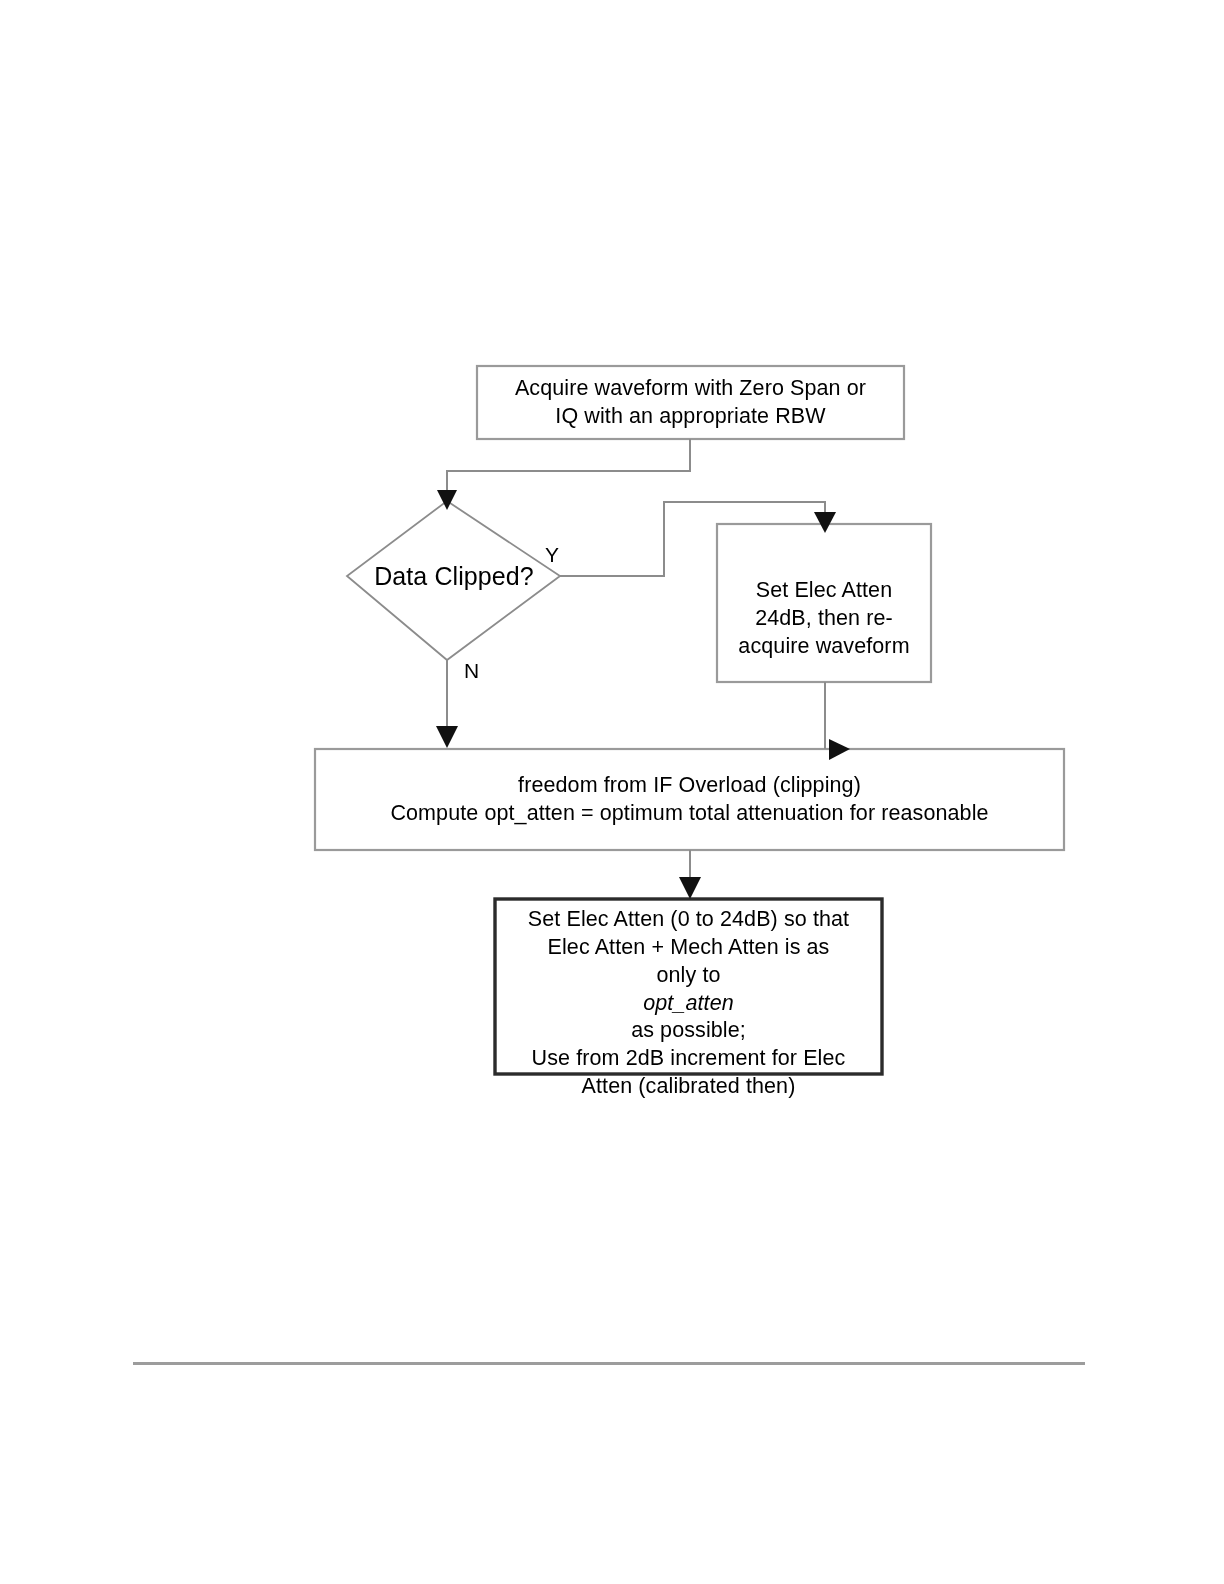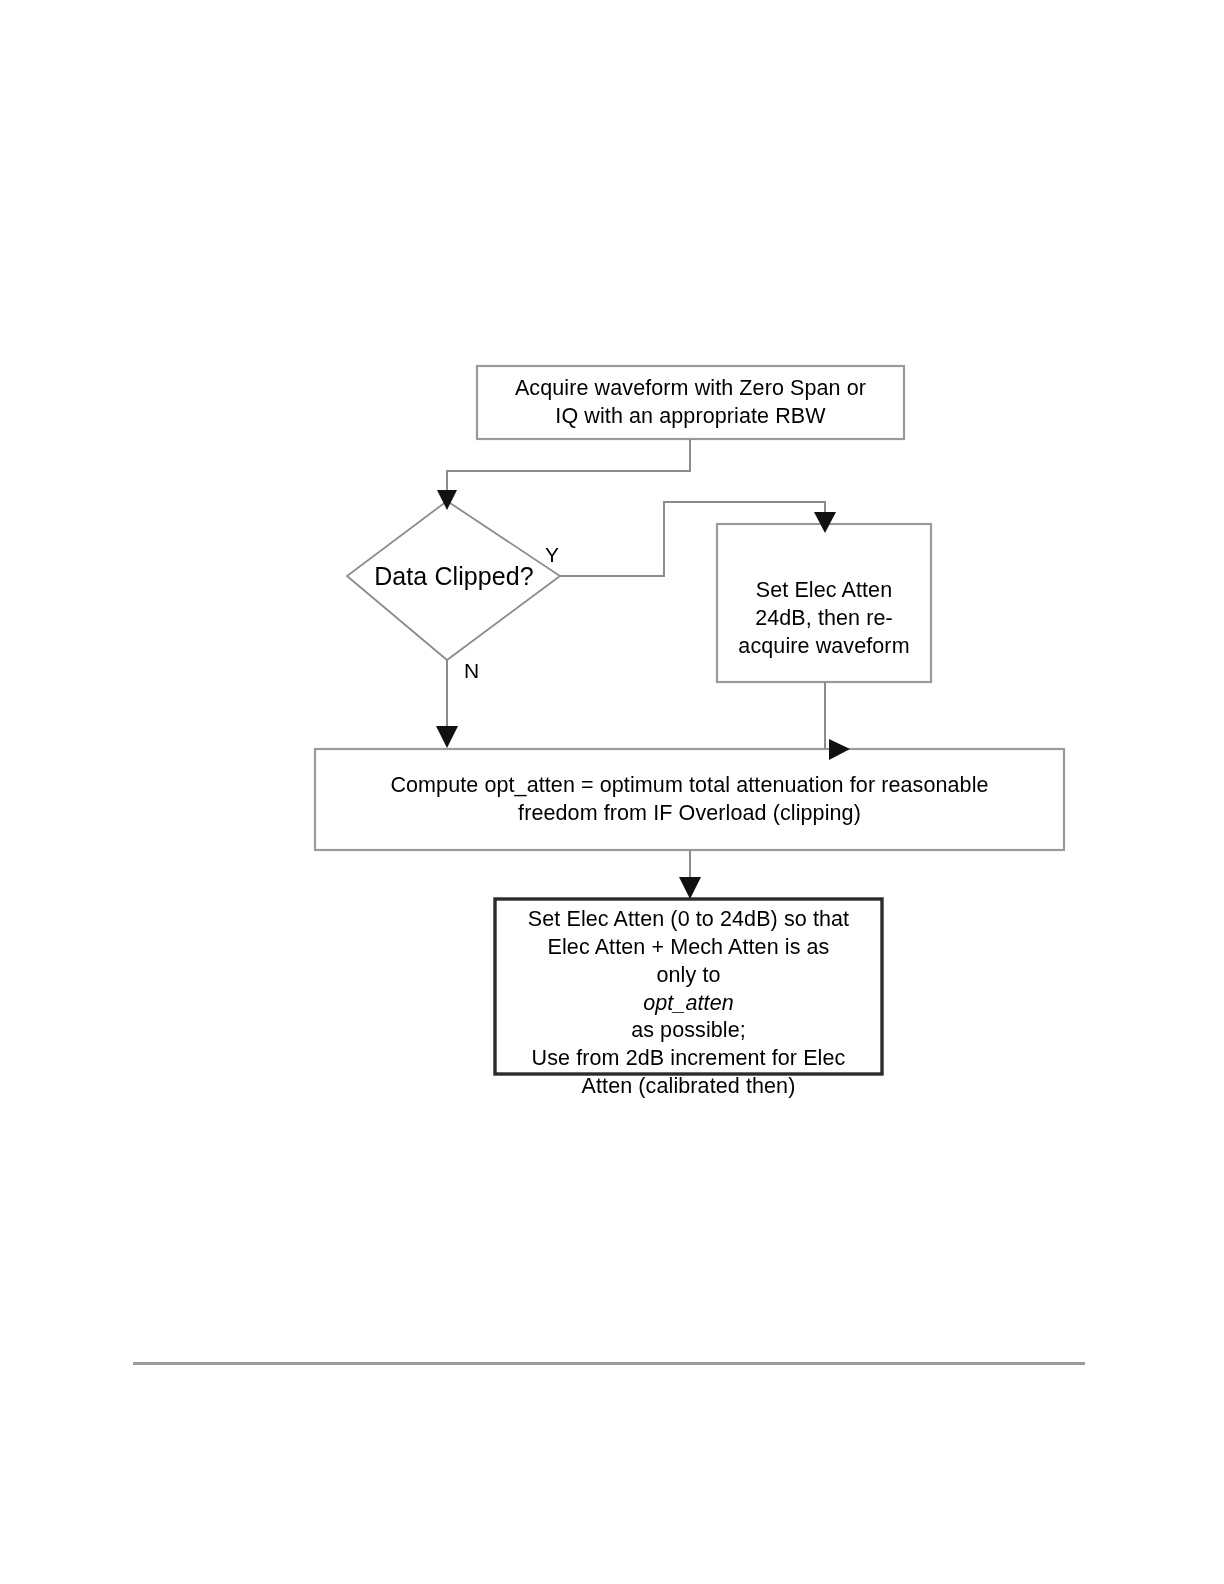--- a/index.html
+++ b/index.html
@@ -133,22 +133,22 @@
   <div class="node-text box-setelec">
     <span>
       <span>Set Elec Atten</span>
       <span>24dB, then re-</span>
       <span>acquire waveform</span>
     </span>
   </div>
 
   <div class="node-text box-compute">
     <span>
+      <span>freedom from IF Overload (clipping)</span>
       <span>Compute opt_atten = optimum total attenuation for reasonable</span>
-      <span>freedom from IF Overload (clipping)</span>
     </span>
   </div>
 
   <div class="node-text box-final">
     <span>
       <span>Set Elec Atten (0 to 24dB) so that</span>
       <span>Elec Atten + Mech Atten is as</span>
       <span>
           <span>only to </span>
           <span class="ital">opt_atten</span>

